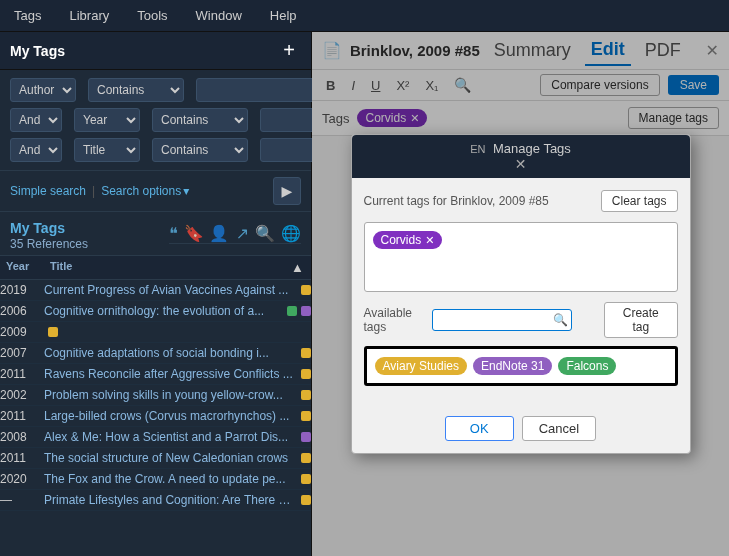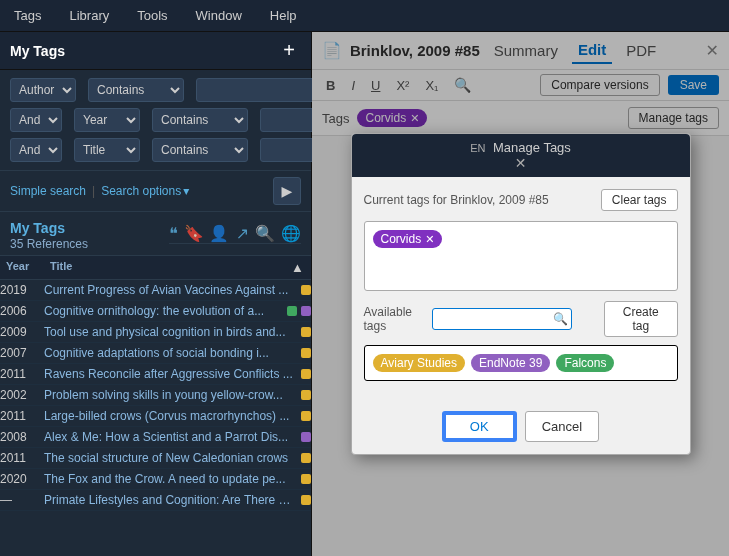--- a/index.html
+++ b/index.html
@@ -60,21 +60,21 @@
     .dot-purple { background: #9060c0; }
     .dot-green { background: #40a860; }
 
     
     .right-panel { flex: 1; background: #f0f0f0; display: flex; flex-direction: column; position: relative; }
 
     
     .ref-header { background: #fff; display: flex; align-items: center; padding: 0 10px; height: 38px; border-bottom: 1px solid #ddd; gap: 8px; }
     .ref-header-icon { color: #5a8ab0; font-size: 16px; }
     .ref-header-title { font-size: 15px; font-weight: 600; color: #333; }
-    .ref-header-tab { font-size: 15px; color: #555; cursor: pointer; padding: 4px 6px; }
+    .ref-header-tab { font-size: 18px; color: #555; cursor: pointer; padding: 4px 6px; }
     .ref-header-tab.active { color: #0078d4; border-bottom: 2px solid #0078d4; font-weight: 600; }
     .ref-header-spacer { flex: 1; }
     .ref-header-close { color: #888; cursor: pointer; font-size: 16px; }
 
     
     .ref-toolbar { background: #fff; display: flex; align-items: center; padding: 4px 10px; border-bottom: 1px solid #ddd; gap: 8px; }
     .fmt-btn { background: none; border: none; color: #555; font-size: 13px; cursor: pointer; padding: 2px 4px; }
     .fmt-search { background: none; border: none; color: #555; font-size: 14px; cursor: pointer; margin-left: 4px; }
     .compare-btn { background: #fff; border: 1px solid #aaa; color: #333; font-size: 12px; padding: 3px 10px; cursor: pointer; border-radius: 3px; margin-left: 8px; }
     .save-btn { background: #0078d4; border: none; color: #fff; font-size: 12px; padding: 3px 12px; cursor: pointer; border-radius: 3px; }
@@ -98,27 +98,27 @@
     .clear-tags-btn { background: #fff; border: 1px solid #aaa; color: #333; font-size: 12px; padding: 3px 10px; cursor: pointer; border-radius: 3px; }
     .current-tags-box { border: 1px solid #aaa; background: #fff; border-radius: 3px; min-height: 70px; padding: 8px; margin-bottom: 10px; }
     .current-tag-chip { background: #8030c0; color: #fff; font-size: 12px; padding: 2px 8px; border-radius: 12px; display: inline-flex; align-items: center; gap: 4px; }
     .current-tag-x { cursor: pointer; font-size: 11px; }
     .avail-row { display: flex; align-items: center; justify-content: space-between; margin-bottom: 8px; }
     .avail-label { font-size: 12px; color: #555; }
     .avail-input-wrap { position: relative; display: flex; align-items: center; }
     .avail-input { border: 1px solid #0078d4; border-radius: 3px; padding: 3px 24px 3px 6px; font-size: 12px; width: 140px; outline: none; }
     .avail-search-icon { position: absolute; right: 4px; color: #888; font-size: 12px; }
     .create-tag-btn { background: #fff; border: 1px solid #aaa; color: #333; font-size: 12px; padding: 3px 10px; cursor: pointer; border-radius: 3px; margin-left: 32px; }
-    .available-tags-box { border: 1px solid #000000; background: #fff; border-radius: 3px; padding: 8px; margin-bottom: 10px; display: flex; gap: 6px; flex-wrap: wrap; }
+    .available-tags-box { border: 3px solid #000000; background: #fff; border-radius: 3px; padding: 8px; margin-bottom: 10px; display: flex; gap: 6px; flex-wrap: wrap; }
     .avail-tag-chip { font-size: 12px; padding: 2px 8px; border-radius: 12px; display: inline-flex; align-items: center; gap: 4px; cursor: pointer; }
     .avail-tag-yellow { background: #e0b030; color: #fff; }
     .avail-tag-purple { background: #9060c0; color: #fff; }
     .avail-tag-green { background: #40a860; color: #fff; }
     .modal-footer { display: flex; justify-content: center; gap: 8px; padding: 8px 12px 12px; }
-    .modal-ok-btn { background: #fff; border: 4px solid #3b82f6; color: #0078d4; font-size: 13px; padding: 4px 24px; cursor: pointer; border-radius: 3px; }
+    .modal-ok-btn { background: #fff; border: 1px solid #3b82f6; color: #0078d4; font-size: 13px; padding: 4px 24px; cursor: pointer; border-radius: 3px; }
     .modal-cancel-btn { background: #fff; border: 1px solid #aaa; color: #333; font-size: 13px; padding: 4px 16px; cursor: pointer; border-radius: 3px; }
 
     
     .ref-table::-webkit-scrollbar { width: 10px; }
     .ref-table::-webkit-scrollbar-track { background: #1a2535; }
     .ref-table::-webkit-scrollbar-thumb { background: #3a5068; border-radius: 4px; }
   </style>
 </head>
 <body>
 
@@ -231,21 +231,20 @@
             <div class="ref-dot dot-yellow"></div>
           </div>
           <div class="ref-row">
             <div class="ref-year">2006</div>
             <div class="ref-title">Cognitive ornithology: the evolution of a...</div>
             <div class="ref-dot dot-green"></div>
             <div class="ref-dot dot-purple"></div>
           </div>
           <div class="ref-row">
             <div class="ref-year">2009</div>
-            <div class="ref-title">Tool use and physical cognition in birds and...</div>
             <div class="ref-dot dot-yellow"></div>
           </div>
           <div class="ref-row">
             <div class="ref-year">2007</div>
             <div class="ref-title">Cognitive adaptations of social bonding i...</div>
             <div class="ref-dot dot-yellow"></div>
           </div>
           <div class="ref-row">
             <div class="ref-year">2011</div>
             <div class="ref-title">Ravens Reconcile after Aggressive Conflicts ...</div>
@@ -352,21 +351,21 @@
             <span class="avail-label">Available tags</span>
             <div class="avail-input-wrap">
               <input class="avail-input" type="text" placeholder="" style="">
               <span class="avail-search-icon">🔍</span>
             </div>
             <button class="create-tag-btn">Create tag</button>
           </div>
 
           <div class="available-tags-box">
             <span class="avail-tag-chip avail-tag-yellow">Aviary Studies</span>
-            <span class="avail-tag-chip avail-tag-purple">EndNote 39</span>
+            <span class="avail-tag-chip avail-tag-purple">EndNote 31</span>
             <span class="avail-tag-chip avail-tag-green">Falcons</span>
           </div>
 
         </div>
 
         <div class="modal-footer">
           <button class="modal-ok-btn">OK</button>
           <button class="modal-cancel-btn">Cancel</button>
         </div>
 

